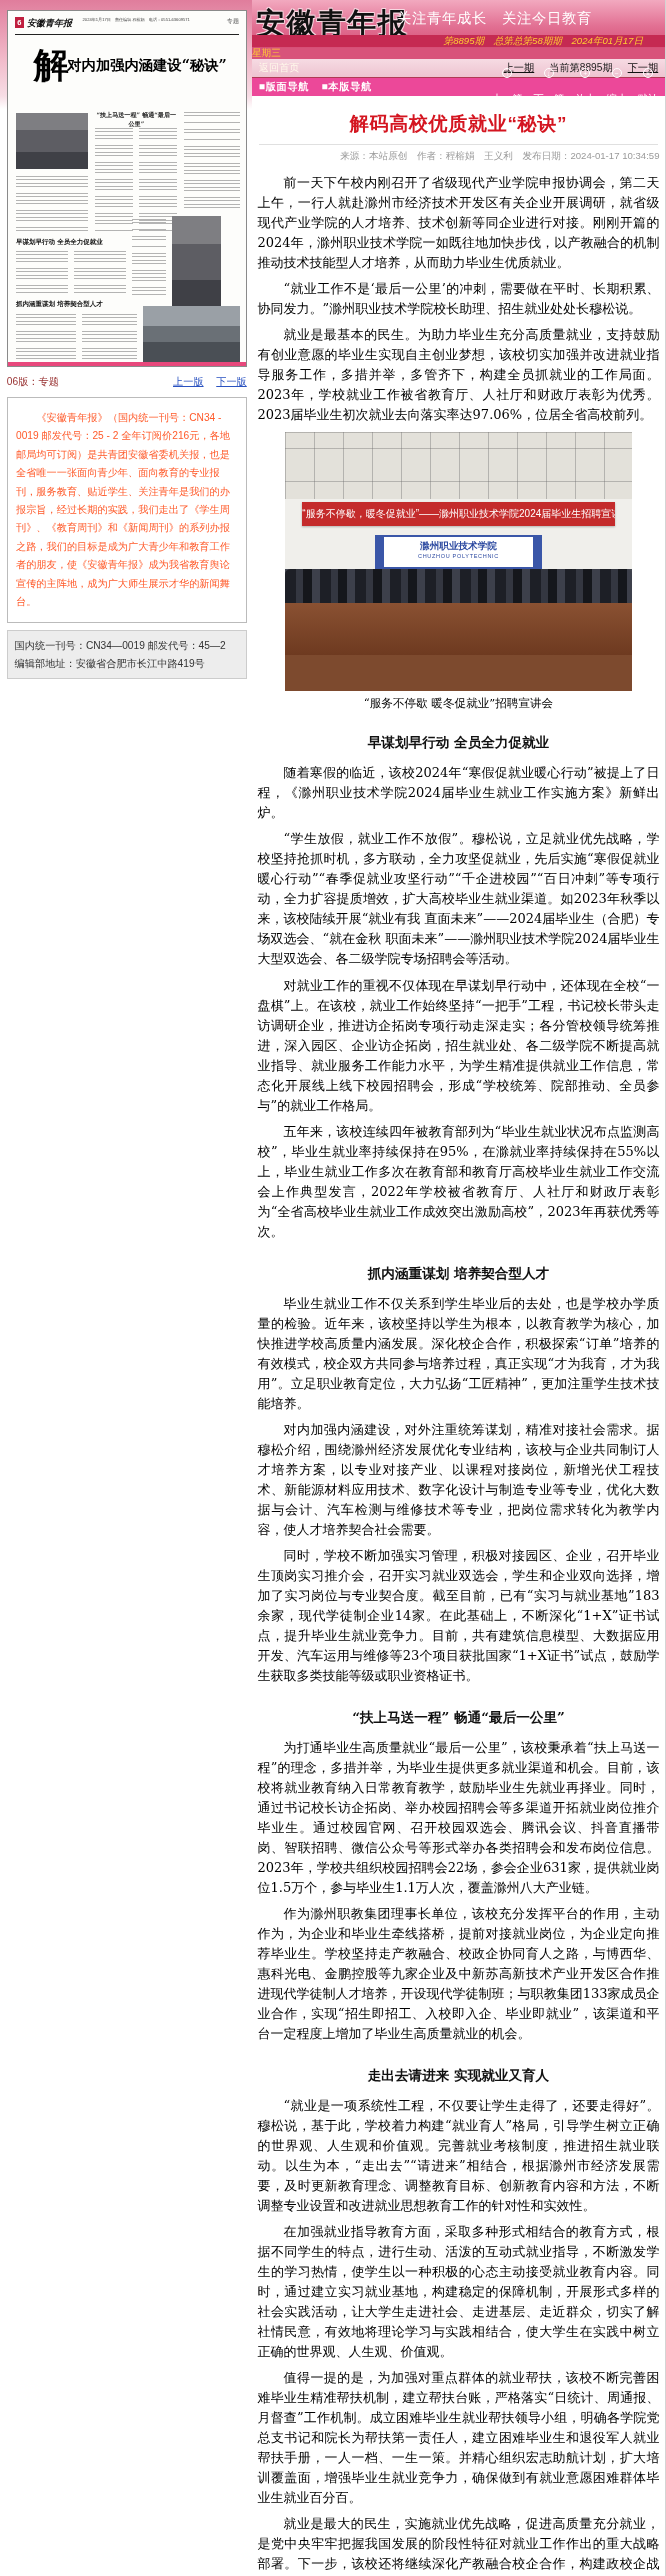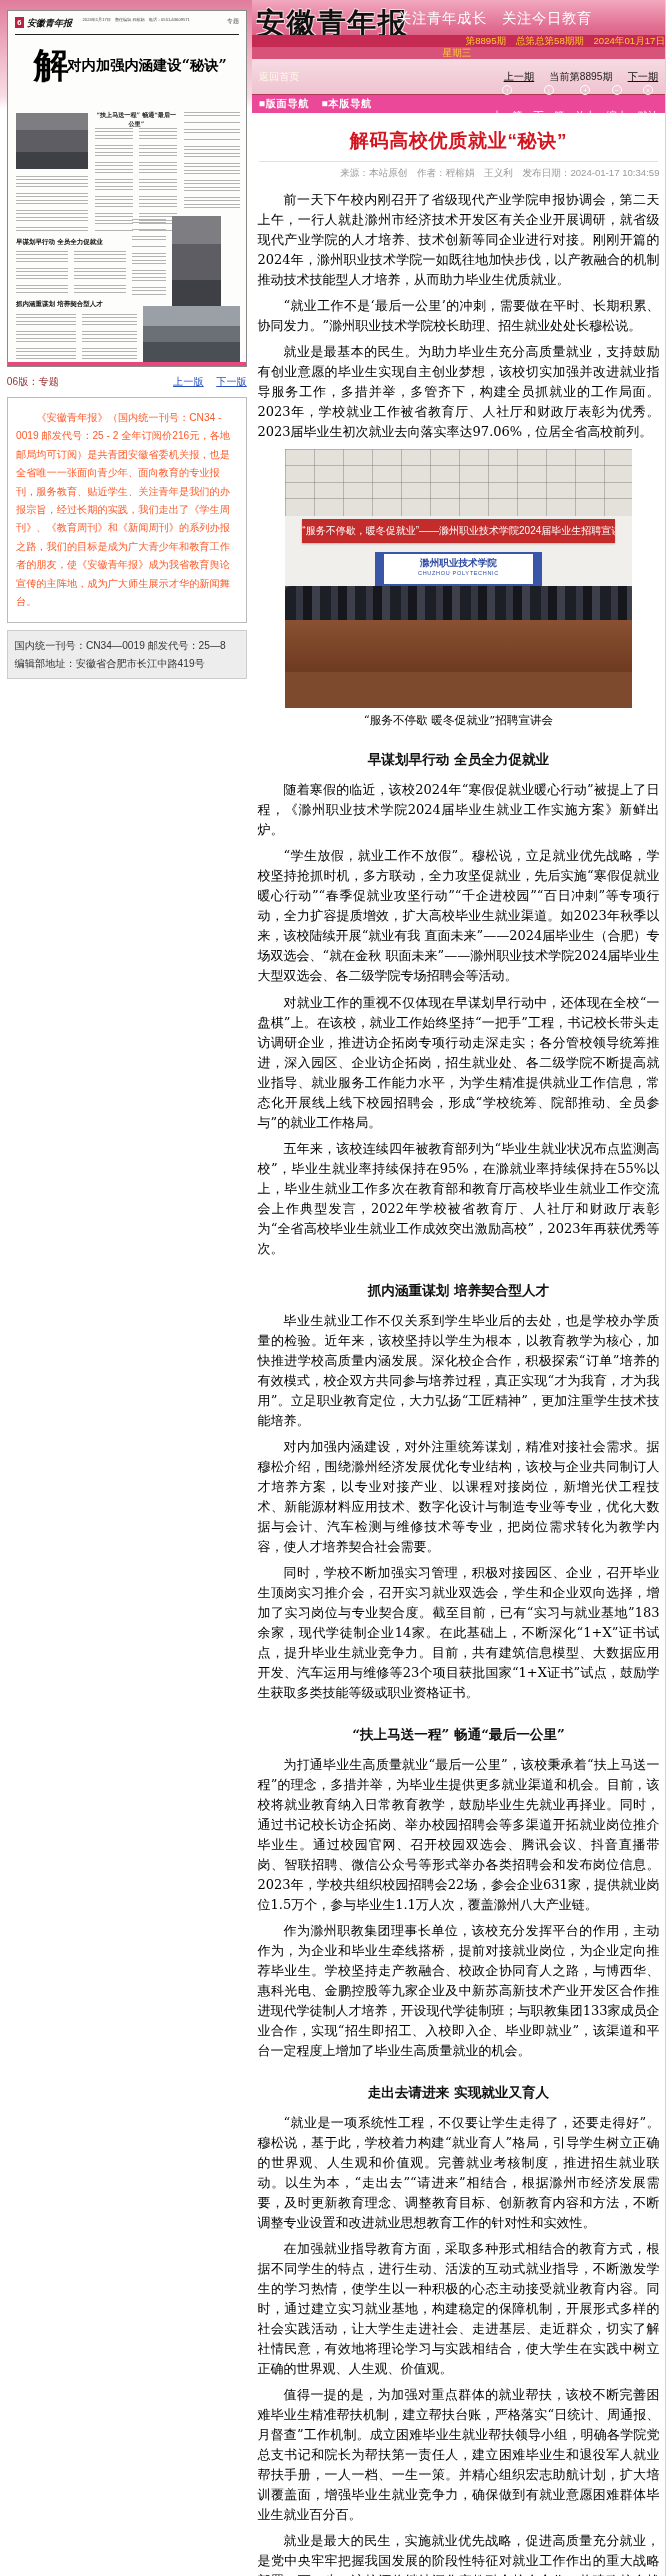--- a/index.html
+++ b/index.html
@@ -43,25 +43,25 @@
 
   
   .right-col { flex: 1; border-right: 0.7px solid #d4d4d4; min-height: 2576px; }
   .site-header { background: linear-gradient(180deg,#f2a9bf 0, #e27093 20.5px, #d4filter 0, #cf3f68 100%);
     background: linear-gradient(180deg,#f2a9bf 0, #e27093 26px, #cf3f68 100%); position: relative; height: 59px; }
   .logo { position:absolute; left:4.1px; top:4.1px; font-size:29px; font-weight:900; color:#111;
     font-family:"DejaVu Serif", serif; letter-spacing:1.4px;
     text-shadow:-0.7px -0.7px 0 #f7d9e2, 0.7px -0.7px 0 #f7d9e2, -0.7px 0.7px 0 #f7d9e2, 0.7px 0.7px 0 #f7d9e2; }
   .slogan { position:absolute; left:145px; top:9px; color:#fff; font-size:14.3px; letter-spacing:0.7px; white-space:nowrap; }
   .issue-strip { position:absolute; left:0; right:0; top:35px; height:12.3px; background:#c52a52;
-    color:#ffcc33; font-size:9.6px; text-align:right; line-height:12.3px; }
+    color:#ffcc33; font-size:9.6px; text-align:right; padding-right:22px; line-height:12.3px;font-style:italic; }
   .weekday-strip { position:absolute; left:0; right:0; top:48px; height:11px; background:#d8537a;
-    color:#ffcc33; font-size:9.6px; text-align:center; padding-right:3px; line-height:10.2px; }
-
-  .row-links { height:35px; background:linear-gradient(180deg,#f6dbe3 0,#eec3d0 100%);
+    color:#ffcc33; font-size:9.6px; text-align:left; padding-right:3px; line-height:10.2px; }
+
+  .row-links { height:18px; background:linear-gradient(180deg,#f6dbe3 0,#eec3d0 100%);
     display:flex; align-items:center; font-size:10.2px; padding:0 6.8px; }
   .home-link { color:#fff8ea; cursor:pointer; }
   .issue-nav { margin-left:auto; color:#222; display:flex; gap:15px; }
   .issue-nav .lnk { text-decoration:underline; cursor:pointer; color:#111; }
   .row-navbar { height:19px; background:#ec4899; display:flex; align-items:center; padding:0 6.8px;
     border-top:0.7px solid #b03a55; }
   .navbar-left { color:#fff; font-weight:bold; font-size:10.2px; letter-spacing:0.7px; display:flex; gap:12.3px; }
   .navbar-left span { cursor:pointer; }
   .toolbar { margin-left:auto; display:flex; gap:11px; color:#fff; font-size:10.2px; }
   .tbtn { display:flex; align-items:center; gap:14px; cursor:pointer;flex-direction:column; }
@@ -140,21 +140,21 @@
       <span class="page-label">06版：专题</span>
       <span class="page-links">
         <a>上一版</a>
         <a>下一版</a>
       </span>
     </div>
 
     <div class="about-box">《安徽青年报》（国内统一刊号：CN34 - 0019 邮发代号：25 - 2 全年订阅价216元，各地邮局均可订阅）是共青团安徽省委机关报，也是全省唯一一张面向青少年、面向教育的专业报刊，服务教育、贴近学生、关注青年是我们的办报宗旨，经过长期的实践，我们走出了《学生周刊》、《教育周刊》和《新闻周刊》的系列办报之路，我们的目标是成为广大青少年和教育工作者的朋友，使《安徽青年报》成为我省教育舆论宣传的主阵地，成为广大师生展示才华的新闻舞台。</div>
 
     <div class="issn-box">
-      <div>国内统一刊号：CN34—0019 邮发代号：25—8</div>
+      <div>国内统一刊号：CN34—0019 邮发代号：45—2</div>
       <div>编辑部地址：安徽省合肥市长江中路419号</div>
     </div>
   </div>
 
   <div class="right-col">
 
     <div class="site-header">
       <span class="logo">安徽青年报</span>
       <span class="slogan">关注青年成长　关注今日教育</span>
       <div class="issue-strip">第8895期　总第总第58期期　2024年01月17日</div>

